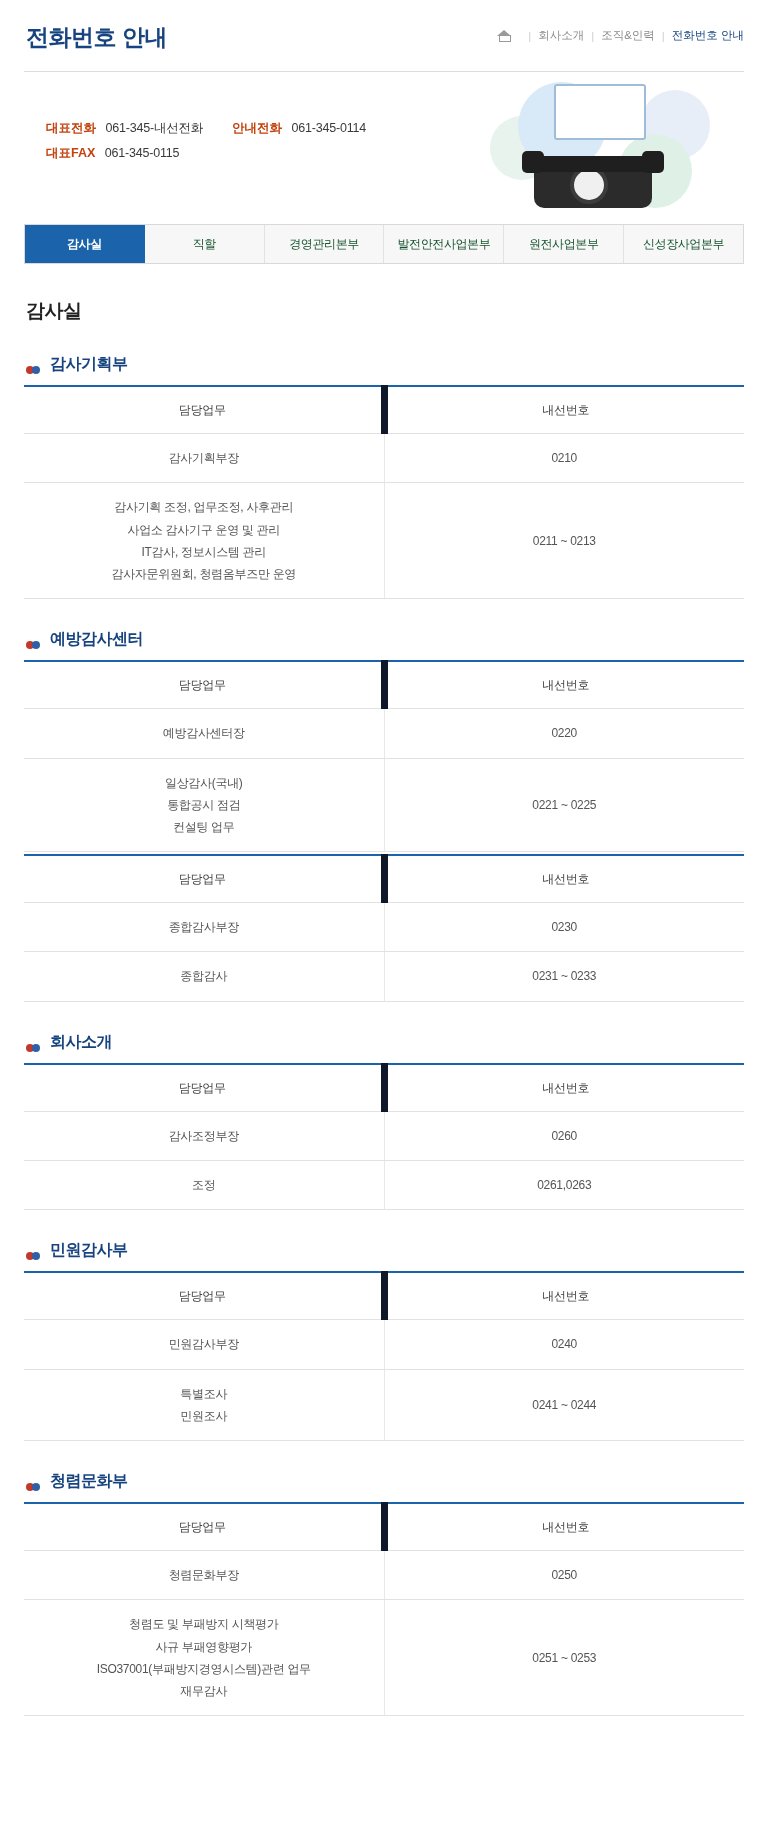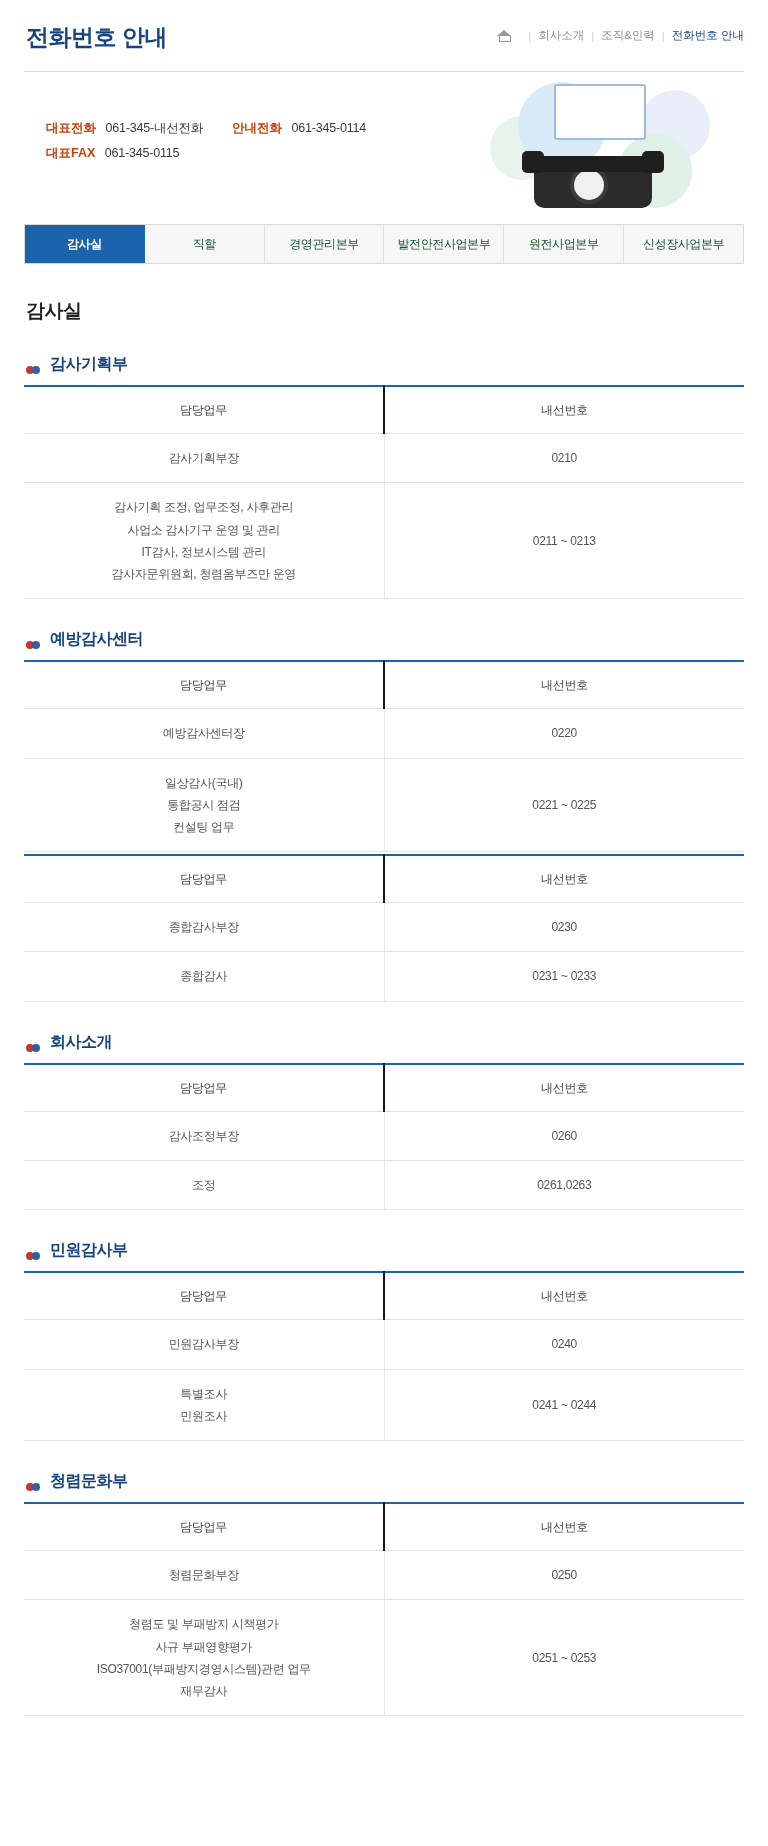--- a/index.html
+++ b/index.html
@@ -225,21 +225,21 @@
     letter-spacing: -0.3px;
     line-height: 1.85;
   }
   table.tel th {
     font-weight: normal;
     color: #444;
     padding: 12px 6px;
     background: #ffffff;
   }
   table.tel td.duty { border-right: 1px solid #e8e8e8; }
-  table.tel th.duty { border-right: 2px solid #0f172a; }
+  table.tel th.duty { border-right: 7px solid #0f172a; }
   table.tel col.c-duty { width: 50%; }
   table.tel col.c-ext  { width: 50%; }
 </style>
 </head>
 <body>
 
 <div class="page">
 
   <div class="header">
     <div class="page-title">전화번호 안내</div>

